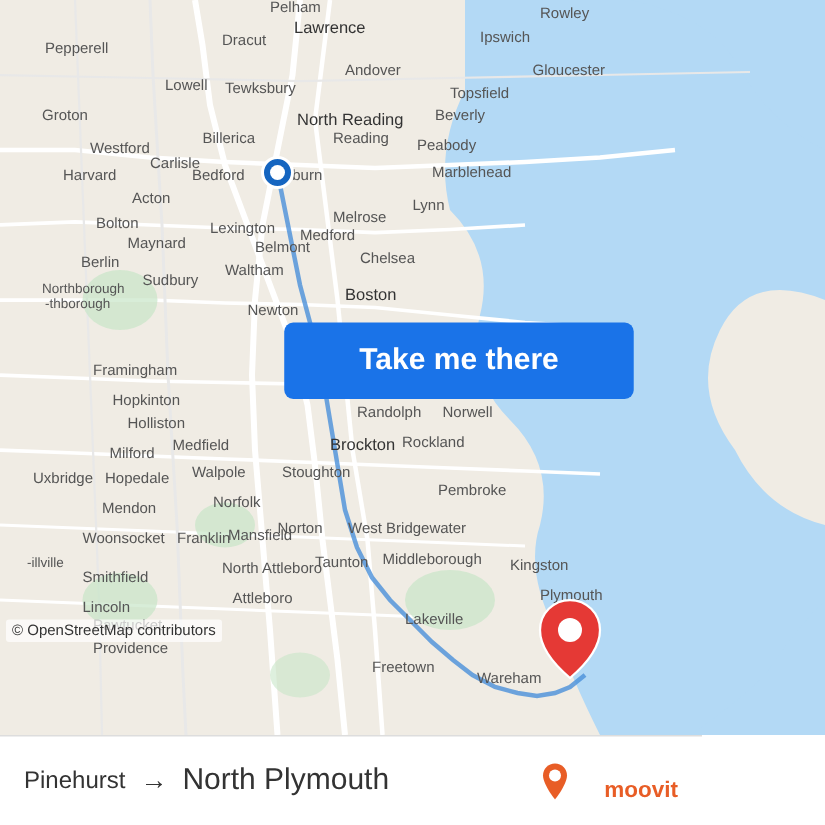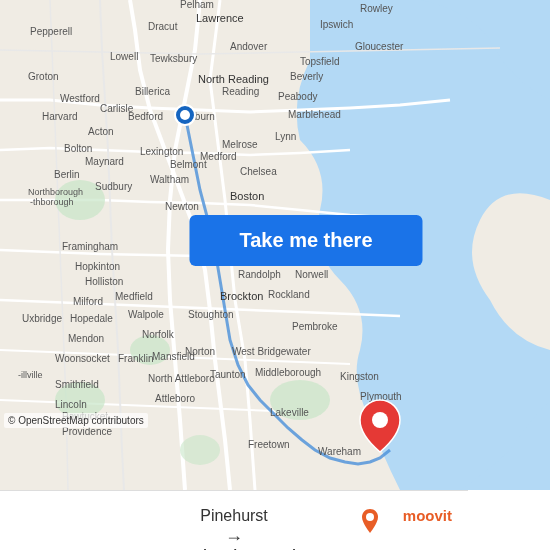--- a/index.html
+++ b/index.html
@@ -41,24 +41,23 @@
       z-index: 10;
       margin-left: 31px;
     }
 
     #bottom-bar {
       width: 468px;
       height: 60px;
       background: white;
       display: flex;
       align-items: center;
-      padding: 16px 16px;
+      padding: 0 16px;
       border-top: 1px solid #ddd;
       position: relative;
-      flex-direction: column;
     }
 
     #origin-label {
       font-size: 16px;
       font-weight: 500;
       color: #333;
     }
 
     #arrow-icon {
       margin: 0 10px;
@@ -69,21 +68,21 @@
     #destination-label {
       font-size: 20px;
       font-weight: 500;
       color: #333;
     }
 
     #moovit-logo {
       position: absolute;
       right: 16px;
       display: flex;
-      align-items: flex-start;
+      align-items: flex-end;
       gap: 19px;
     }
 
     #moovit-icon {
       width: 28px;
       height: 28px;
     }
 
     #moovit-text {
       font-size: 15px;

